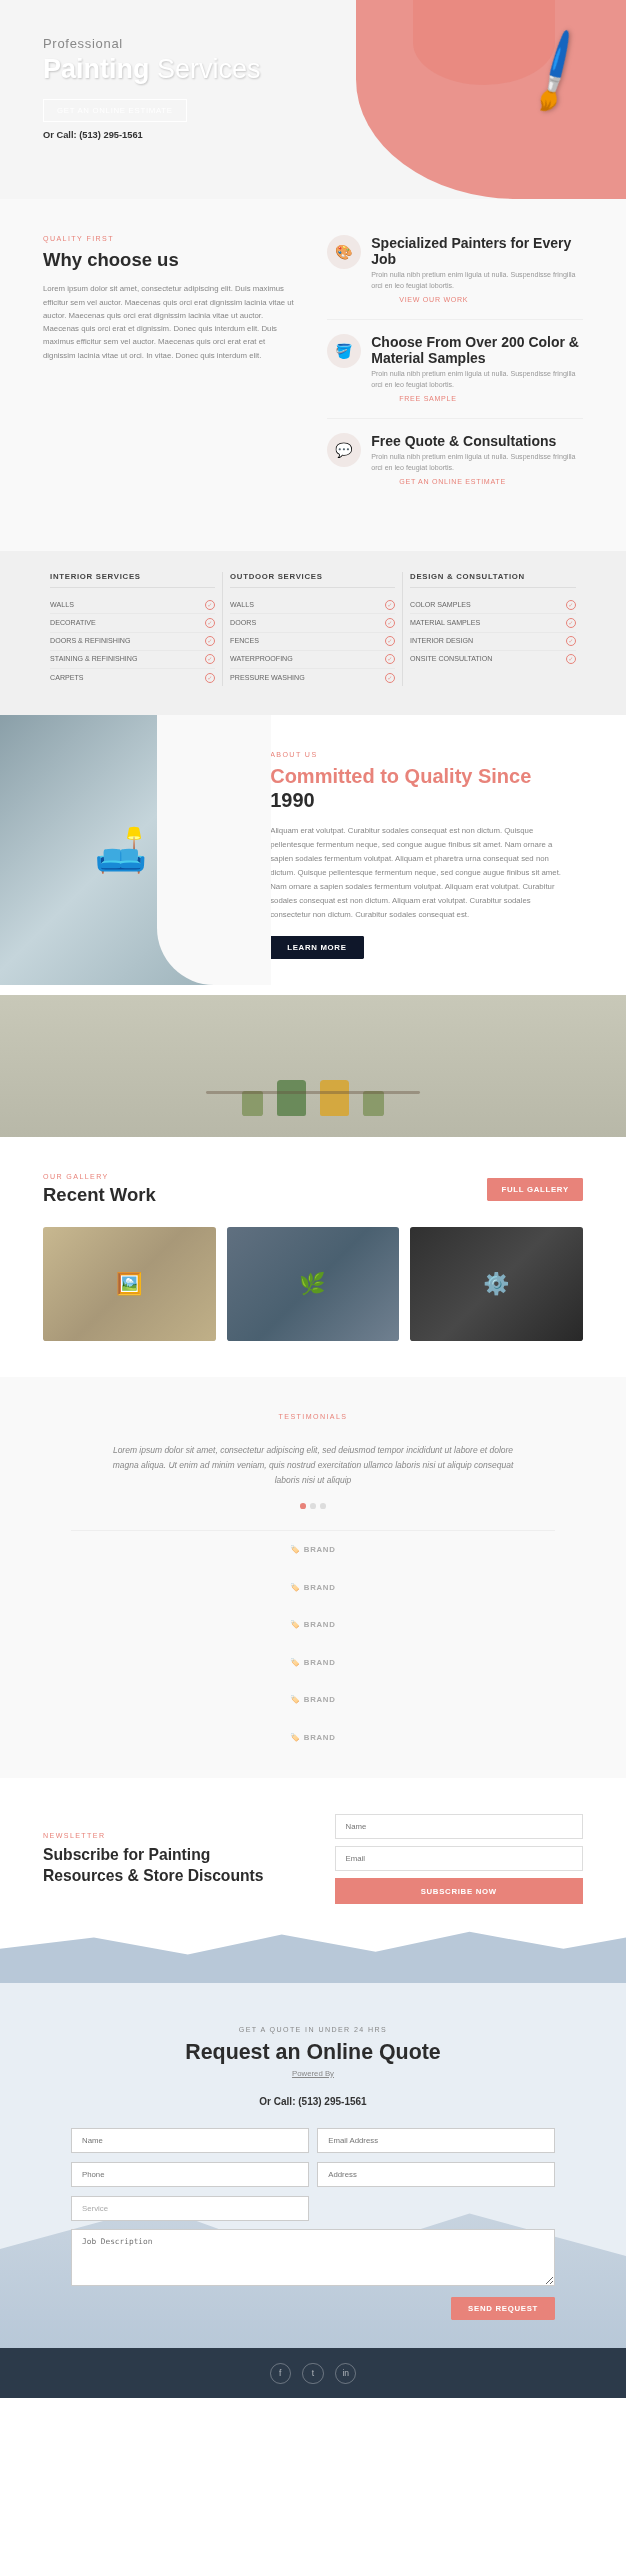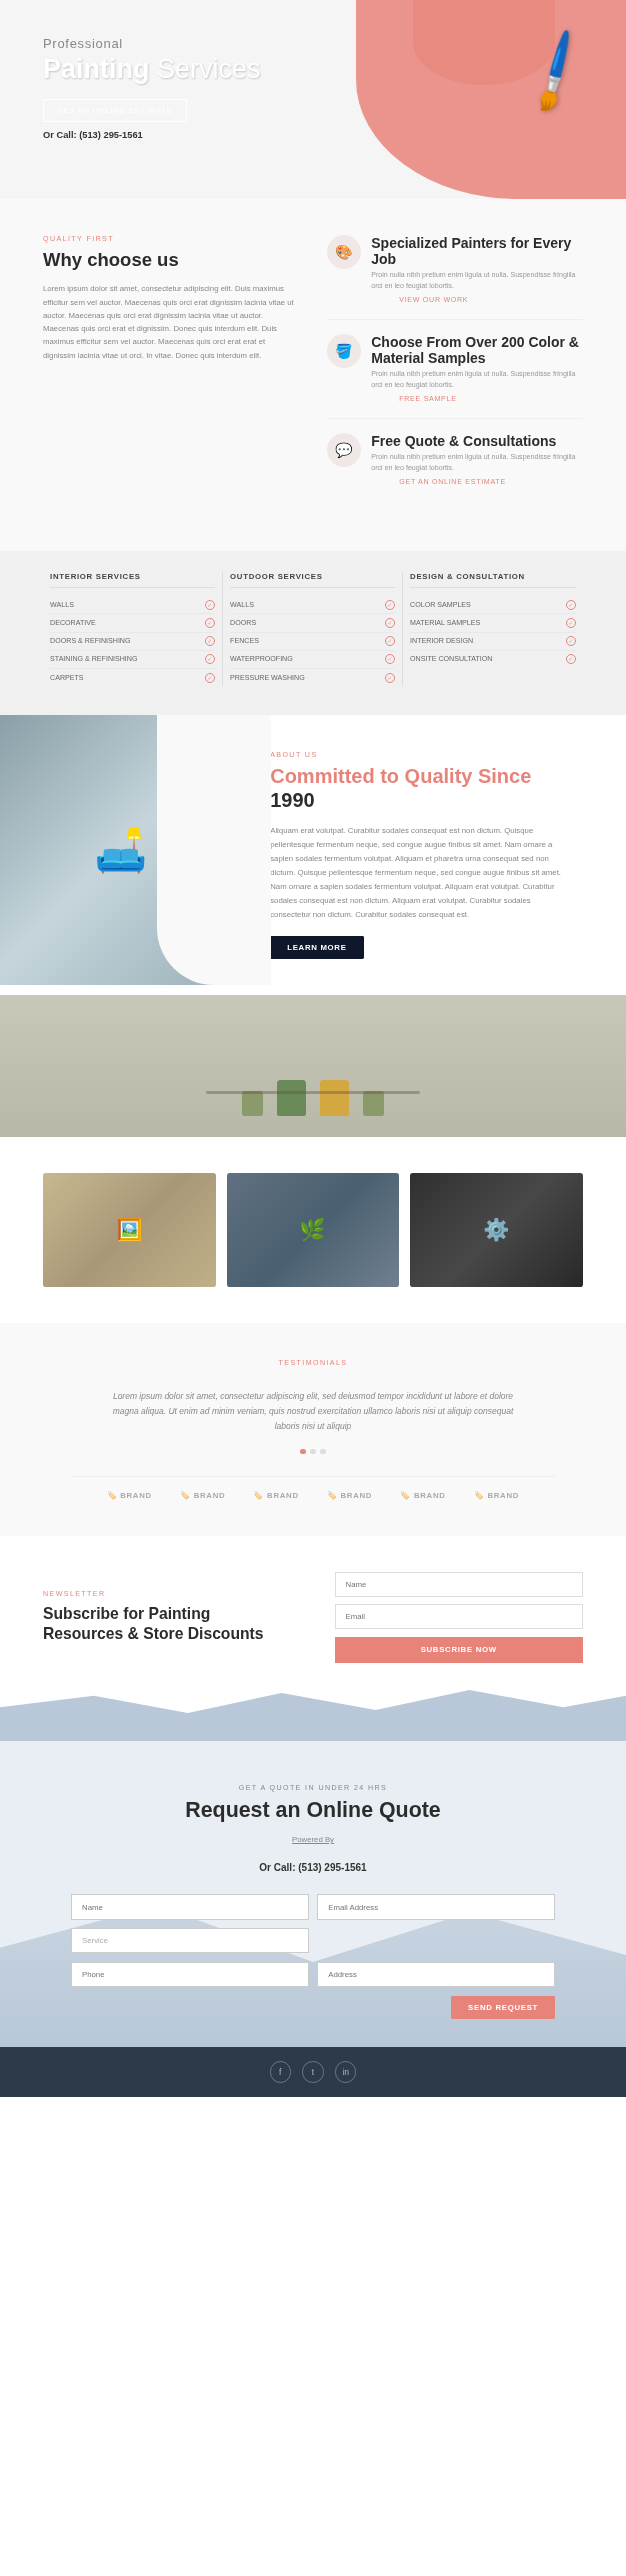--- a/index.html
+++ b/index.html
@@ -343,20 +343,21 @@
     .dot { width: 5.7px; height: 5.7px; border-radius: 50%; background: #ddd; }
     .dot.active { background: #e8837a; }
     .brand-logos {
       display: flex;
       justify-content: center;
       align-items: center;
       gap: 28.5px;
       padding-top: 14.2px;
       border-top: 0.7px solid #eee;
       flex-wrap: wrap;
+      flex-direction: column;
     }
     .brand-logo {
       font-size: 7.8px;
       color: #aaa;
       font-weight: 700;
       letter-spacing: 0.7px;
       text-transform: uppercase;
     }
 
     
@@ -428,21 +429,21 @@
       font-size: 7.1px;
       letter-spacing: 1.4px;
       text-transform: uppercase;
       color: #888;
       margin-bottom: 5.7px;
     }
     .quote-title {
       font-size: 21.4px;
       font-weight: 700;
       color: #2c2c2c;
-      margin-bottom: 12px;
+      margin-bottom: 4px;
     }
     .quote-subtitle {
       font-size: 7.8px;
       color: #888;
       margin-bottom: 18px;
       text-decoration: underline;
     }
     .quote-call {
       font-size: 10px;
       font-weight: 700;
@@ -688,20 +689,27 @@
   <div class="gallery-shelf">
     <div class="pot pot-small"></div>
     <div class="pot pot-green"></div>
     <div class="pot pot-yellow"></div>
     <div class="pot pot-small"></div>
   </div>
   <div class="shelf-line"></div>
 </div>
 
 <section class="work-section">
+  <div class="work-header">
+    <div class="work-header-left">
+      <div class="section-label">OUR GALLERY</div>
+      <h2>Recent Work</h2>
+    </div>
+    <button class="enquiry-btn">FULL GALLERY</button>
+  </div>
   <div class="work-gallery">
     <div class="work-item work-img-1">🖼️</div>
     <div class="work-item work-img-2">🌿</div>
     <div class="work-item work-img-3">⚙️</div>
   </div>
 </section>
 
 <section class="testimonials-section">
   <div class="section-label">TESTIMONIALS</div>
   <p class="testimonial-text">Lorem ipsum dolor sit amet, consectetur adipiscing elit, sed deiusmod tempor incididunt ut labore et dolore magna aliqua. Ut enim ad minim veniam, quis nostrud exercitation ullamco laboris nisi ut aliquip consequat laboris nisi ut aliquip</p>
@@ -743,32 +751,33 @@
     <div class="quote-call">
       <span>Or Call:</span>
       <span>(513) 295-1561</span>
     </div>
     <div class="quote-form">
       <div class="form-row">
         <input class="form-input" type="text" placeholder="Name" style="">
         <input class="form-input" type="email" placeholder="Email Address" style="">
       </div>
       <div class="form-row">
+        <input class="form-input" type="tel" placeholder="Phone" style="">
+        <input class="form-input" type="text" placeholder="Address" style="">
+      </div>
+      <div class="form-row">
         <select class="form-select">
           <option>Service</option>
           <option>Interior Painting</option>
           <option>Exterior Painting</option>
           <option>Design Consultation</option>
         </select>
         <div></div>
       </div>
-      <div class="form-row">
-        <input class="form-input" type="tel" placeholder="Phone" style="">
-        <input class="form-input" type="text" placeholder="Address" style="">
-      </div>
+      <textarea class="form-textarea" placeholder="Job Description" style=""></textarea>
       <div class="form-submit-row">
         <button class="form-submit-btn">SEND REQUEST</button>
       </div>
     </div>
   </div>
 </section>
 
 <footer class="footer">
   <div class="footer-social">f</div>
   <div class="footer-social">t</div>

